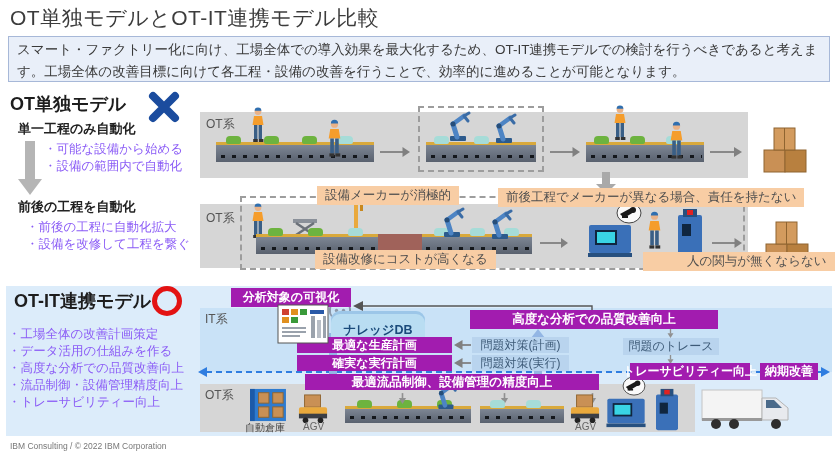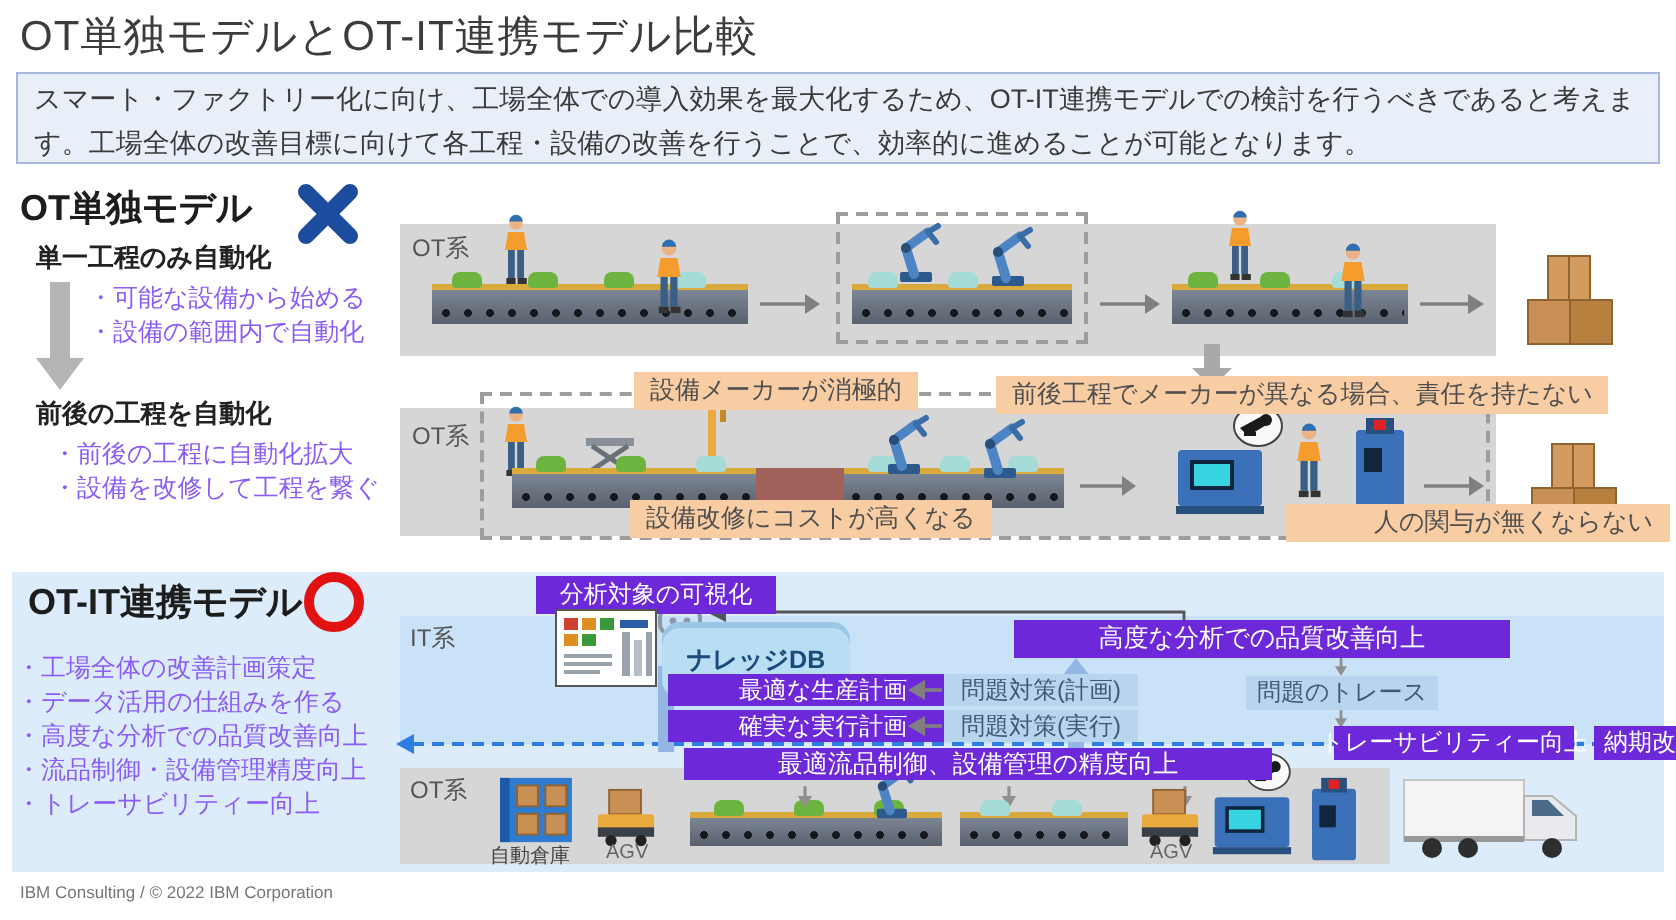--- a/index.html
+++ b/index.html
@@ -16,22 +16,22 @@
   .band{background:#d6d6d6;}
   .rowlabel{font-size:12px;color:#555;}
   .dashedbox{border:2px dashed #9d9d9d;}
   .callout{background:#f8cda4;color:#4f4f4f;font-size:12.5px;padding:1px 8px;z-index:6;}
   .belt{background:linear-gradient(#7d8694,#59616e);border-top:3px solid #d9a93c;}
   .rollers{position:absolute;left:2px;right:2px;bottom:1px;height:9px;
            background-image:radial-gradient(circle 3.2px at 5px 4.5px,#14171c 58%,transparent 62%);
            background-size:11px 9px;background-repeat:repeat-x;}
   .item{position:absolute;top:-9px;width:15px;height:8px;border-radius:4px 4px 2px 2px;}
   .g{background:#6db33f}.c{background:#a6dcd8}.brown{background:#a0625a;}
-  .dbox{background:#6d28d9;color:#fff;font-weight:normal;font-size:12px;display:flex;
-        align-items:center;justify-content:center;white-space:nowrap;z-index:4;margin-left:37px;}
+  .dbox{background:#a21caf;color:#fff;font-weight:bold;font-size:12px;display:flex;
+        align-items:center;justify-content:center;white-space:nowrap;z-index:4;}
   .lbox{background:#b9d4ee;color:#3d5a77;font-size:12px;display:flex;align-items:center;
         justify-content:center;white-space:nowrap;z-index:4;}
   .panel{background:#dcecfa;}
   .itpanel{background:#c9e2f7;}
   .peri{background:#93b6e4;z-index:2;}
   .dashline{border-top:2px dashed #2f7de0;z-index:1;}
   .tri{width:0;height:0;}
   .footer{font-size:8.5px;color:#777;}
   .iconlabel{font-size:10px;color:#444;}
   svg.a{overflow:visible;}

